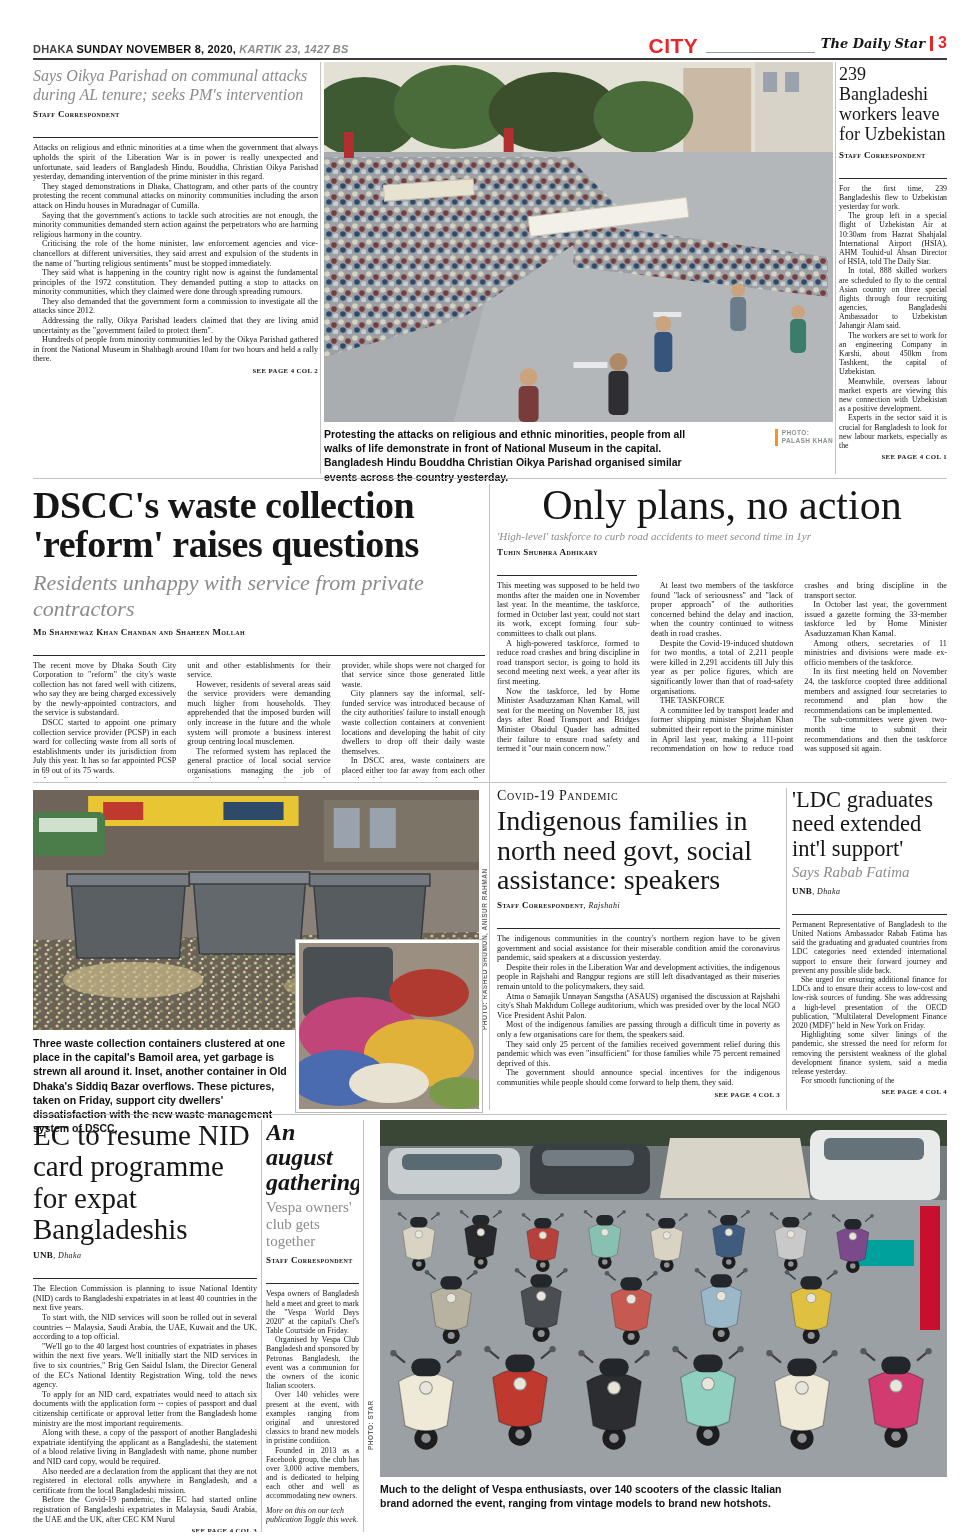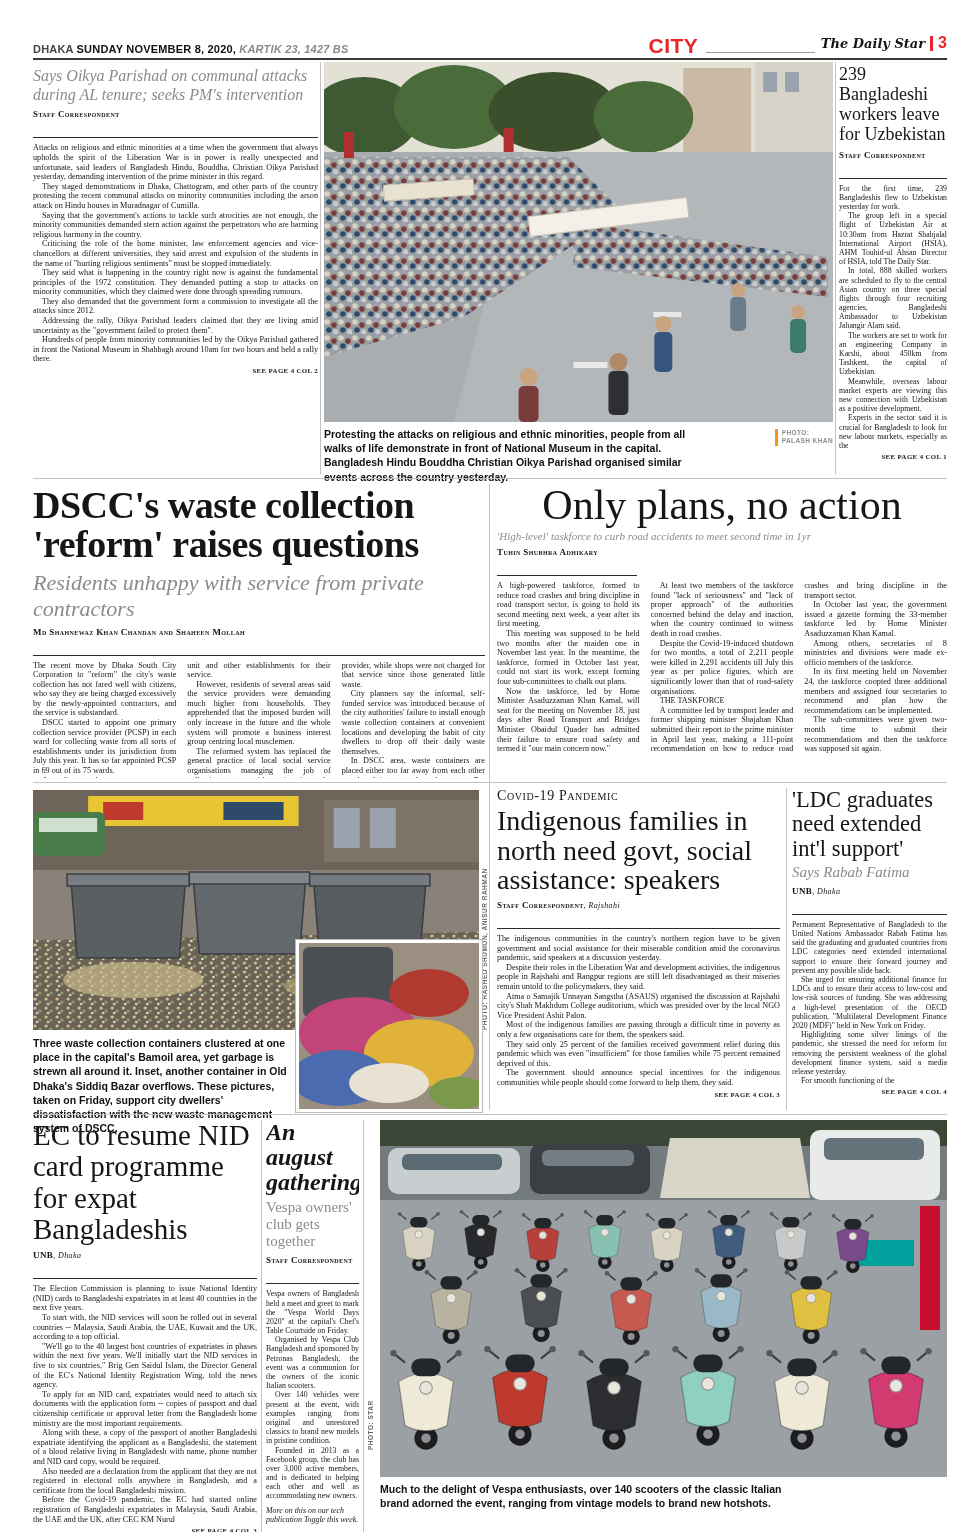--- a/index.html
+++ b/index.html
@@ -191,29 +191,29 @@
     <div class="seemore">SEE PAGE 4 COL 4</div>
   </div>
 
   <div class="vdiv" style="left:489px;top:484px;height:626px"></div>
 
   <div class="abs clip" style="left:497px;top:484px;width:450px;height:294px">
     <h1 class="h-e">Only plans, no action</h1>
     <div class="sub sub-e">'High-level' taskforce to curb road accidents to meet second time in 1yr</div>
     <div class="byline" style="width:140px">Tuhin Shubhra Adhikary</div>
     <div class="bd cols3 clip" style="height:186px">
+        <p>This meeting was supposed to be held two months after the maiden one in November last year. In the meantime, the taskforce, formed in October last year, could not start its work, except forming four sub-committees to chalk out plans.</p>
         <p>A high-powered taskforce, formed to reduce road crashes and bring discipline in road transport sector, is going to hold its second meeting next week, a year after its first meeting.</p>
-        <p>This meeting was supposed to be held two months after the maiden one in November last year. In the meantime, the taskforce, formed in October last year, could not start its work, except forming four sub-committees to chalk out plans.</p>
         <p>Now the taskforce, led by Home Minister Asaduzzaman Khan Kamal, will seat for the meeting on November 18, just days after Road Transport and Bridges Minister Obaidul Quader has admitted their failure to ensure road safety and termed it "our main concern now."</p>
         <p>At least two members of the taskforce found "lack of seriousness" and "lack of proper approach" of the authorities concerned behind the delay and inaction, when the country continued to witness death in road crashes.</p>
         <p>Despite the Covid-19-induced shutdown for two months, a total of 2,211 people were killed in 2,291 accidents till July this year as per police figures, which are significantly lower than that of road-safety organisations.</p>
         <p>THE TASKFORCE</p>
         <p>A committee led by transport leader and former shipping minister Shajahan Khan submitted their report to the prime minister in April last year, making a 111-point recommendation on how to reduce road crashes and bring discipline in the transport sector.</p>
         <p>In October last year, the government issued a gazette forming the 33-member taskforce led by Home Minister Asaduzzaman Khan Kamal.</p>
-        <p>Among others, secretaries of 8 ministries and divisions were made ex-officio members of the taskforce.</p>
+        <p>Among others, secretaries of 11 ministries and divisions were made ex-officio members of the taskforce.</p>
         <p>In its first meeting held on November 24, the taskforce coopted three additional members and assigned four secretaries to recommend and plan how the recommendations can be implemented.</p>
         <p>The sub-committees were given two-month time to submit their recommendations and then the taskforce was supposed sit again.</p>
       </div>
 
   </div>
 
   <div class="hdiv" style="left:33px;top:782px;width:914px"></div>
 
   <div class="photo" style="left:33px;top:790px;width:446px;height:240px">
     <svg viewBox="0 0 445 240" preserveAspectRatio="none">

